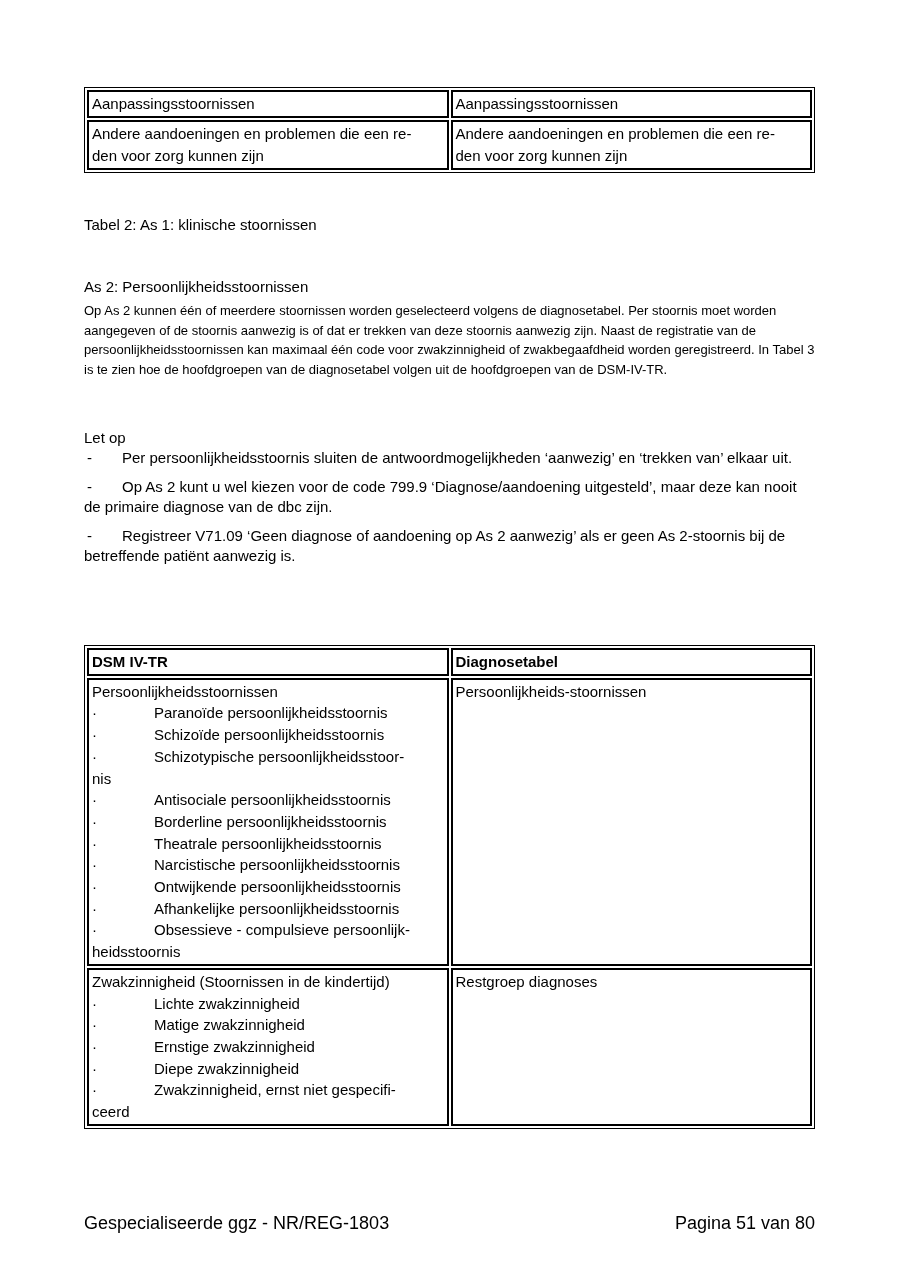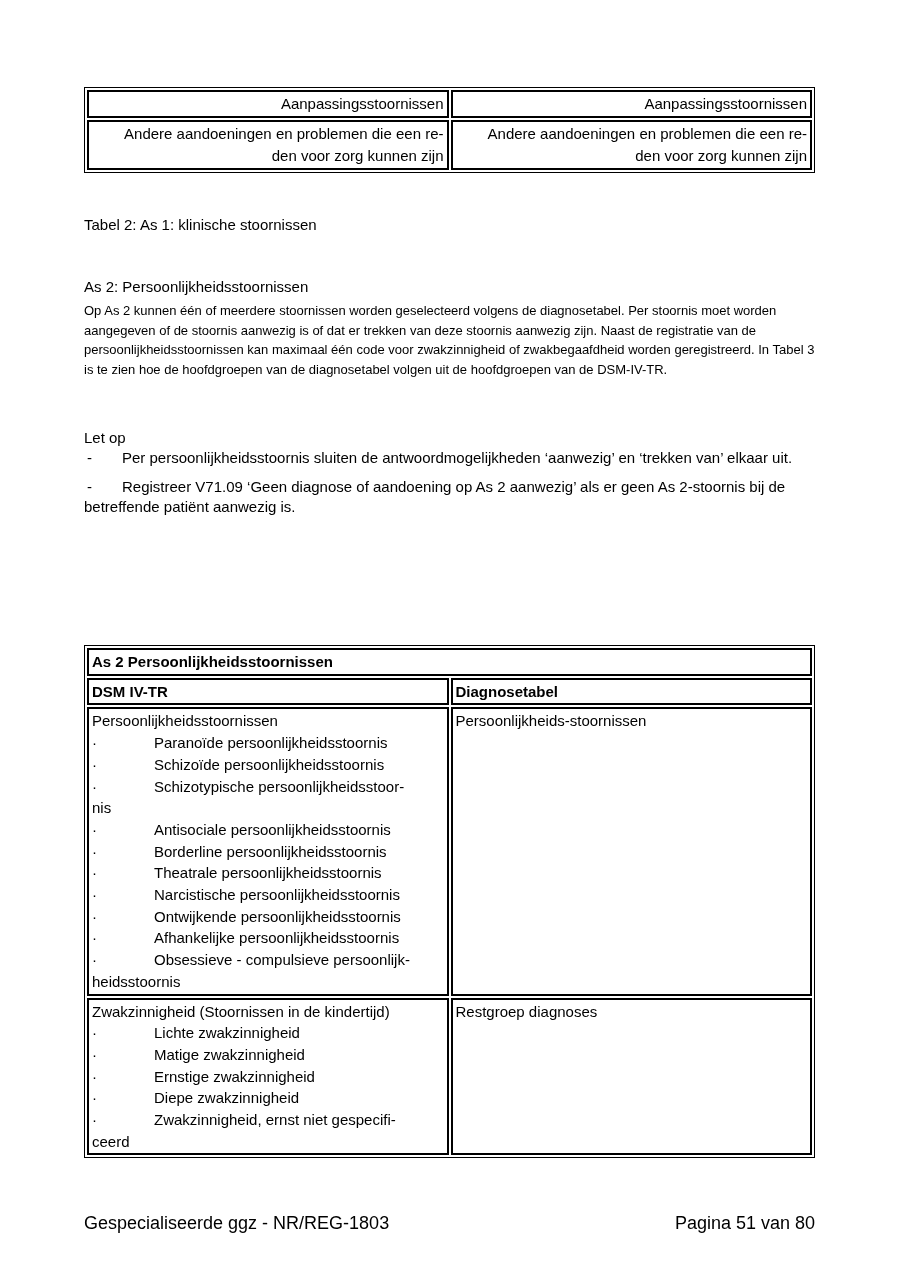--- a/index.html
+++ b/index.html
@@ -42,21 +42,21 @@
 
   
   .caption  { top: 215px; font-size: 15px; line-height: 19.5px; }
   .heading  { top: 277px; font-size: 15px; line-height: 19.5px; }
   .para     { top: 301px; font-size: 13px; line-height: 19.5px; }
   .letop    { top: 428px; font-size: 15px; line-height: 19.5px; }
   .letop-head { }
   .letop-item { margin-bottom: 10px; }
   .dash { display: inline-block; width: 38px; padding-left: 3px; box-sizing: border-box; }
 
-  .tbl1 { top: 87px; text-align: right; }
+  .tbl1 { top: 87px; }
   .tbl3 { top: 645px; }
 
   .footer {
     top: 1213px;
     display: flex;
     justify-content: space-between;
     font-size: 18px;
   }
 </style>
 </head>
@@ -90,29 +90,27 @@
   <div class="caption abs">Tabel 2: As 1: klinische stoornissen</div>
 
   <div class="heading abs">As 2: Persoonlijkheidsstoornissen</div>
 
   <div class="para abs">Op As 2 kunnen één of meerdere stoornissen worden geselecteerd volgens de diagnosetabel. Per stoornis moet worden aangegeven of de stoornis aanwezig is of dat er trekken van deze stoornis aanwezig zijn. Naast de registratie van de persoonlijkheidsstoornissen kan maximaal één code voor zwakzinnigheid of zwakbegaafdheid worden geregistreerd. In Tabel 3 is te zien hoe de hoofdgroepen van de diagnosetabel volgen uit de hoofdgroepen van de DSM-IV-TR.</div>
 
   <div class="letop abs">
     <div class="letop-head">Let op</div>
     <div id="letop-items">
         <div class="letop-item"><span class="dash">-</span><span>Per persoonlijkheidsstoornis sluiten de antwoordmogelijkheden ‘aanwezig’ en ‘trekken van’ elkaar uit.</span></div>
+        <div class="letop-item"><span class="dash">-</span><span>Op As 2 kunt u wel kiezen voor de code 799.9 ‘Diagnose/aandoening uitgesteld’, maar deze kan nooit de primaire diagnose van de dbc zijn.</span></div>
         <div class="letop-item"><span class="dash">-</span><span>Registreer V71.09 ‘Geen diagnose of aandoening op As 2 aanwezig’ als er geen As 2-stoornis bij de betreffende patiënt aanwezig is.</span></div>
       </div>
   </div>
 
   <table class="doc-table t3 tbl3 abs">
     <tbody id="t3-body">
-        <tr>
-          <td class="t-title" colspan="2">As 2 Persoonlijkheidsstoornissen</td>
-        </tr>
         <tr>
           <td class="t-colhead">DSM IV-TR</td>
           <td class="t-colhead">Diagnosetabel</td>
         </tr>
         <tr>
           <td>
             <div class="cell-line"><span>Persoonlijkheidsstoornissen</span></div>
             <div class="cell-line"><span class="bullet">·</span><span>Paranoïde persoonlijkheidsstoornis</span></div>
             <div class="cell-line"><span class="bullet">·</span><span>Schizoïde persoonlijkheidsstoornis</span></div>
             <div class="cell-line"><span class="bullet">·</span><span>Schizotypische persoonlijkheidsstoor-</span></div>

